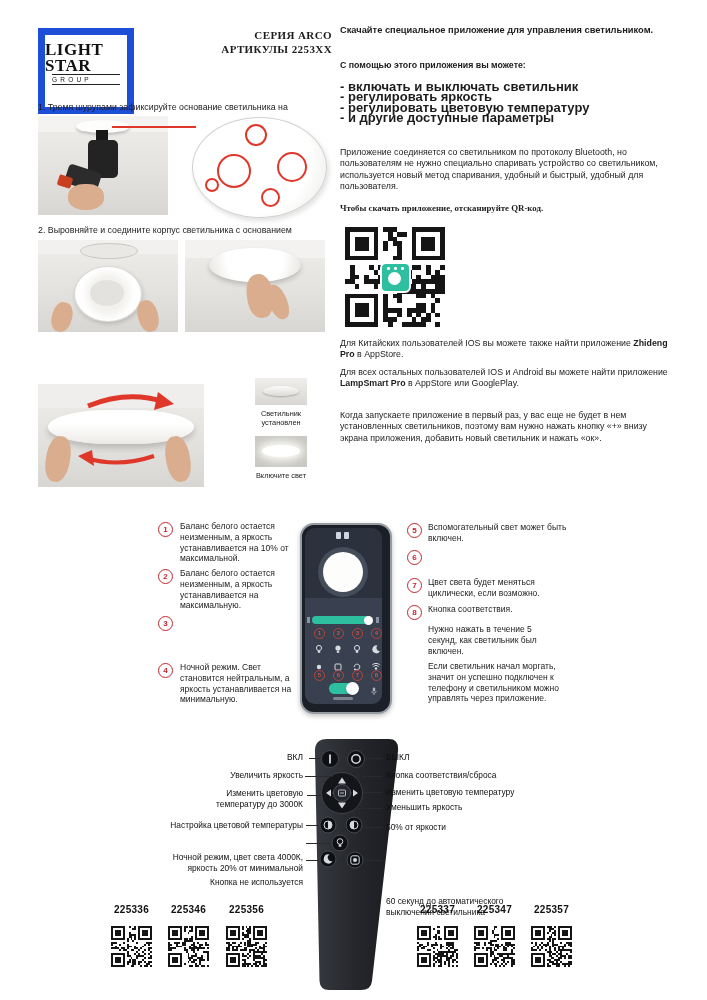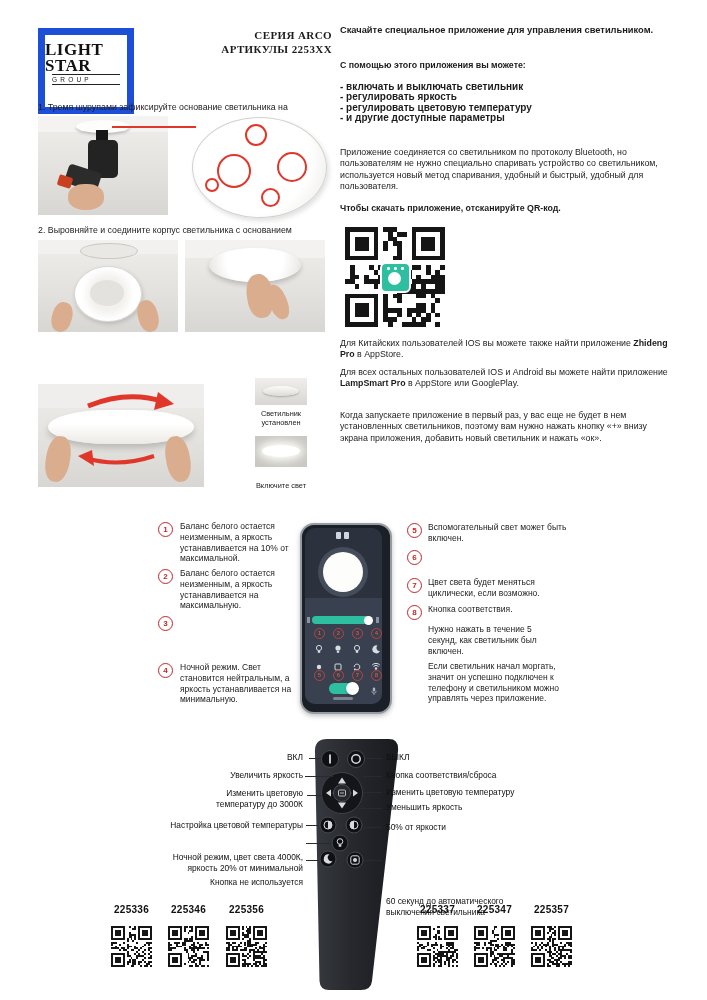--- a/index.html
+++ b/index.html
@@ -114,32 +114,32 @@
     </svg>
   </div>
 
   <div class="abs ph" style="left:255px;top:378px;width:52px;height:27px;">
     <div class="abs" style="left:8px;top:8px;width:36px;height:10px;background:linear-gradient(180deg,#fbfbfa,#dcdbd7);border-radius:50%;box-shadow:0 1px 2px rgba(0,0,0,.25);"></div>
   </div>
   <div class="abs capt" style="left:248px;top:409px;width:66px;">Светильник установлен</div>
   <div class="abs" style="left:255px;top:436px;width:52px;height:31px;background:#c9c8c3;overflow:hidden;">
     <div class="abs" style="left:7px;top:9px;width:38px;height:12px;background:#ffffff;border-radius:50%;box-shadow:0 0 8px 4px rgba(255,255,250,.95);"></div>
   </div>
-  <div class="abs capt" style="left:248px;top:471px;width:66px;margin-top:10px;">Включите свет</div>
+  <div class="abs capt" style="left:248px;top:471px;width:66px;">Включите свет</div>
 
   <div class="abs b t9" style="left:340px;top:60px;width:335px;">С помощью этого приложения вы можете:</div>
   <div class="abs b" style="left:340px;top:24px;width:340px;font-size:9.3px;line-height:12px;">Скачайте специальное приложение для управления светильником.</div>
-  <div class="abs b" style="left:340px;top:82px;width:335px;font-size:10px;line-height:10.4px;">
+  <div class="abs b" style="left:340px;top:82px;width:335px;font-size:13px;line-height:10.4px;">
     <div>- включать и выключать светильник</div>
     <div>- регулировать яркость</div>
     <div>- регулировать цветовую температуру</div>
     <div>- и другие доступные параметры</div>
   </div>
   <div class="abs t9" style="left:340px;top:147px;width:334px;">Приложение соединяется со светильником по протоколу Bluetooth, но пользователям не нужно специально спаривать устройство со светильником, используется новый метод спаривания, удобный и быстрый, удобный для пользователя.</div>
-  <div class="abs b t9" style="left:340px;top:203px;width:334px;">Чтобы скачать приложение, отсканируйте QR-код.</div>
+  <div class="abs b t9" style="left:340px;top:203px;width:334px;font-family:Liberation Serif, serif;">Чтобы скачать приложение, отсканируйте QR-код.</div>
 
   <div class="qr" style="left:345px;top:227px;width:100px;height:100px;">
       <svg viewBox="0 0 21 21" shape-rendering="crispEdges" preserveAspectRatio="none">
         <rect x="8" y="0" width="1" height="1" fill="#151515"></rect>
         <rect x="9" y="0" width="1" height="1" fill="#151515"></rect>
         <rect x="10" y="0" width="1" height="1" fill="#151515"></rect>
         <rect x="9" y="1" width="1" height="1" fill="#151515"></rect>
         <rect x="11" y="1" width="1" height="1" fill="#151515"></rect>
         <rect x="12" y="1" width="1" height="1" fill="#151515"></rect>
         <rect x="9" y="2" width="1" height="1" fill="#151515"></rect>

